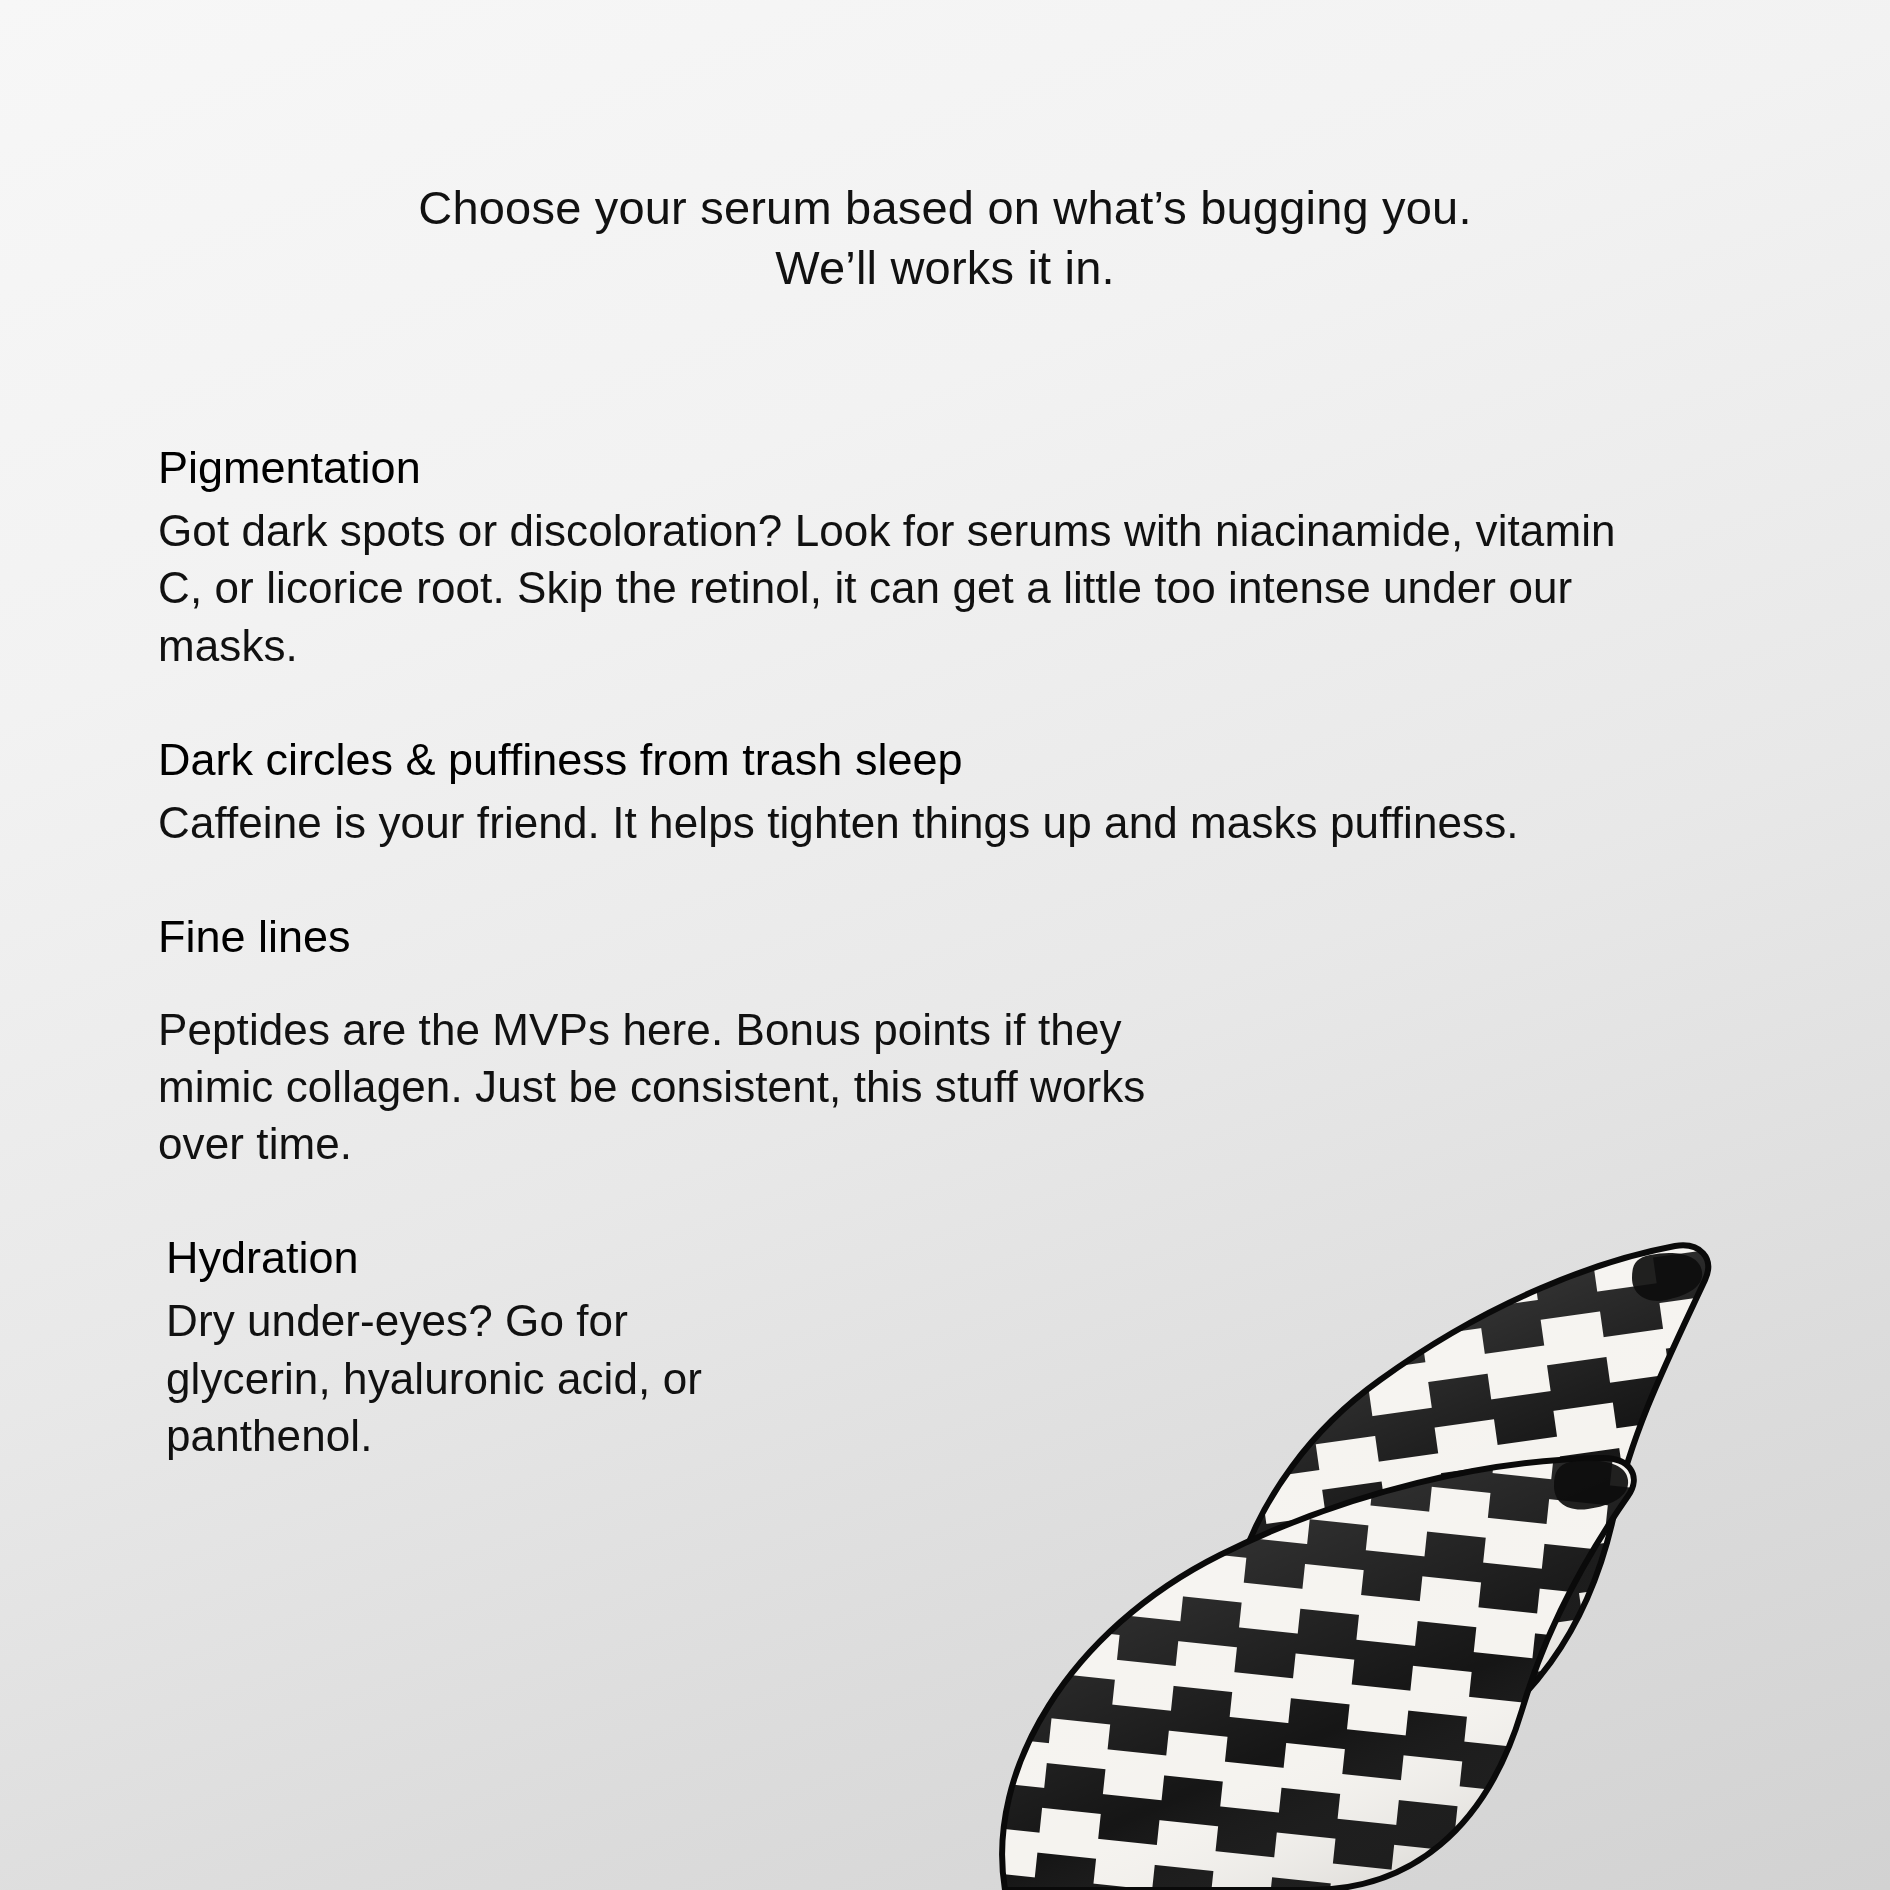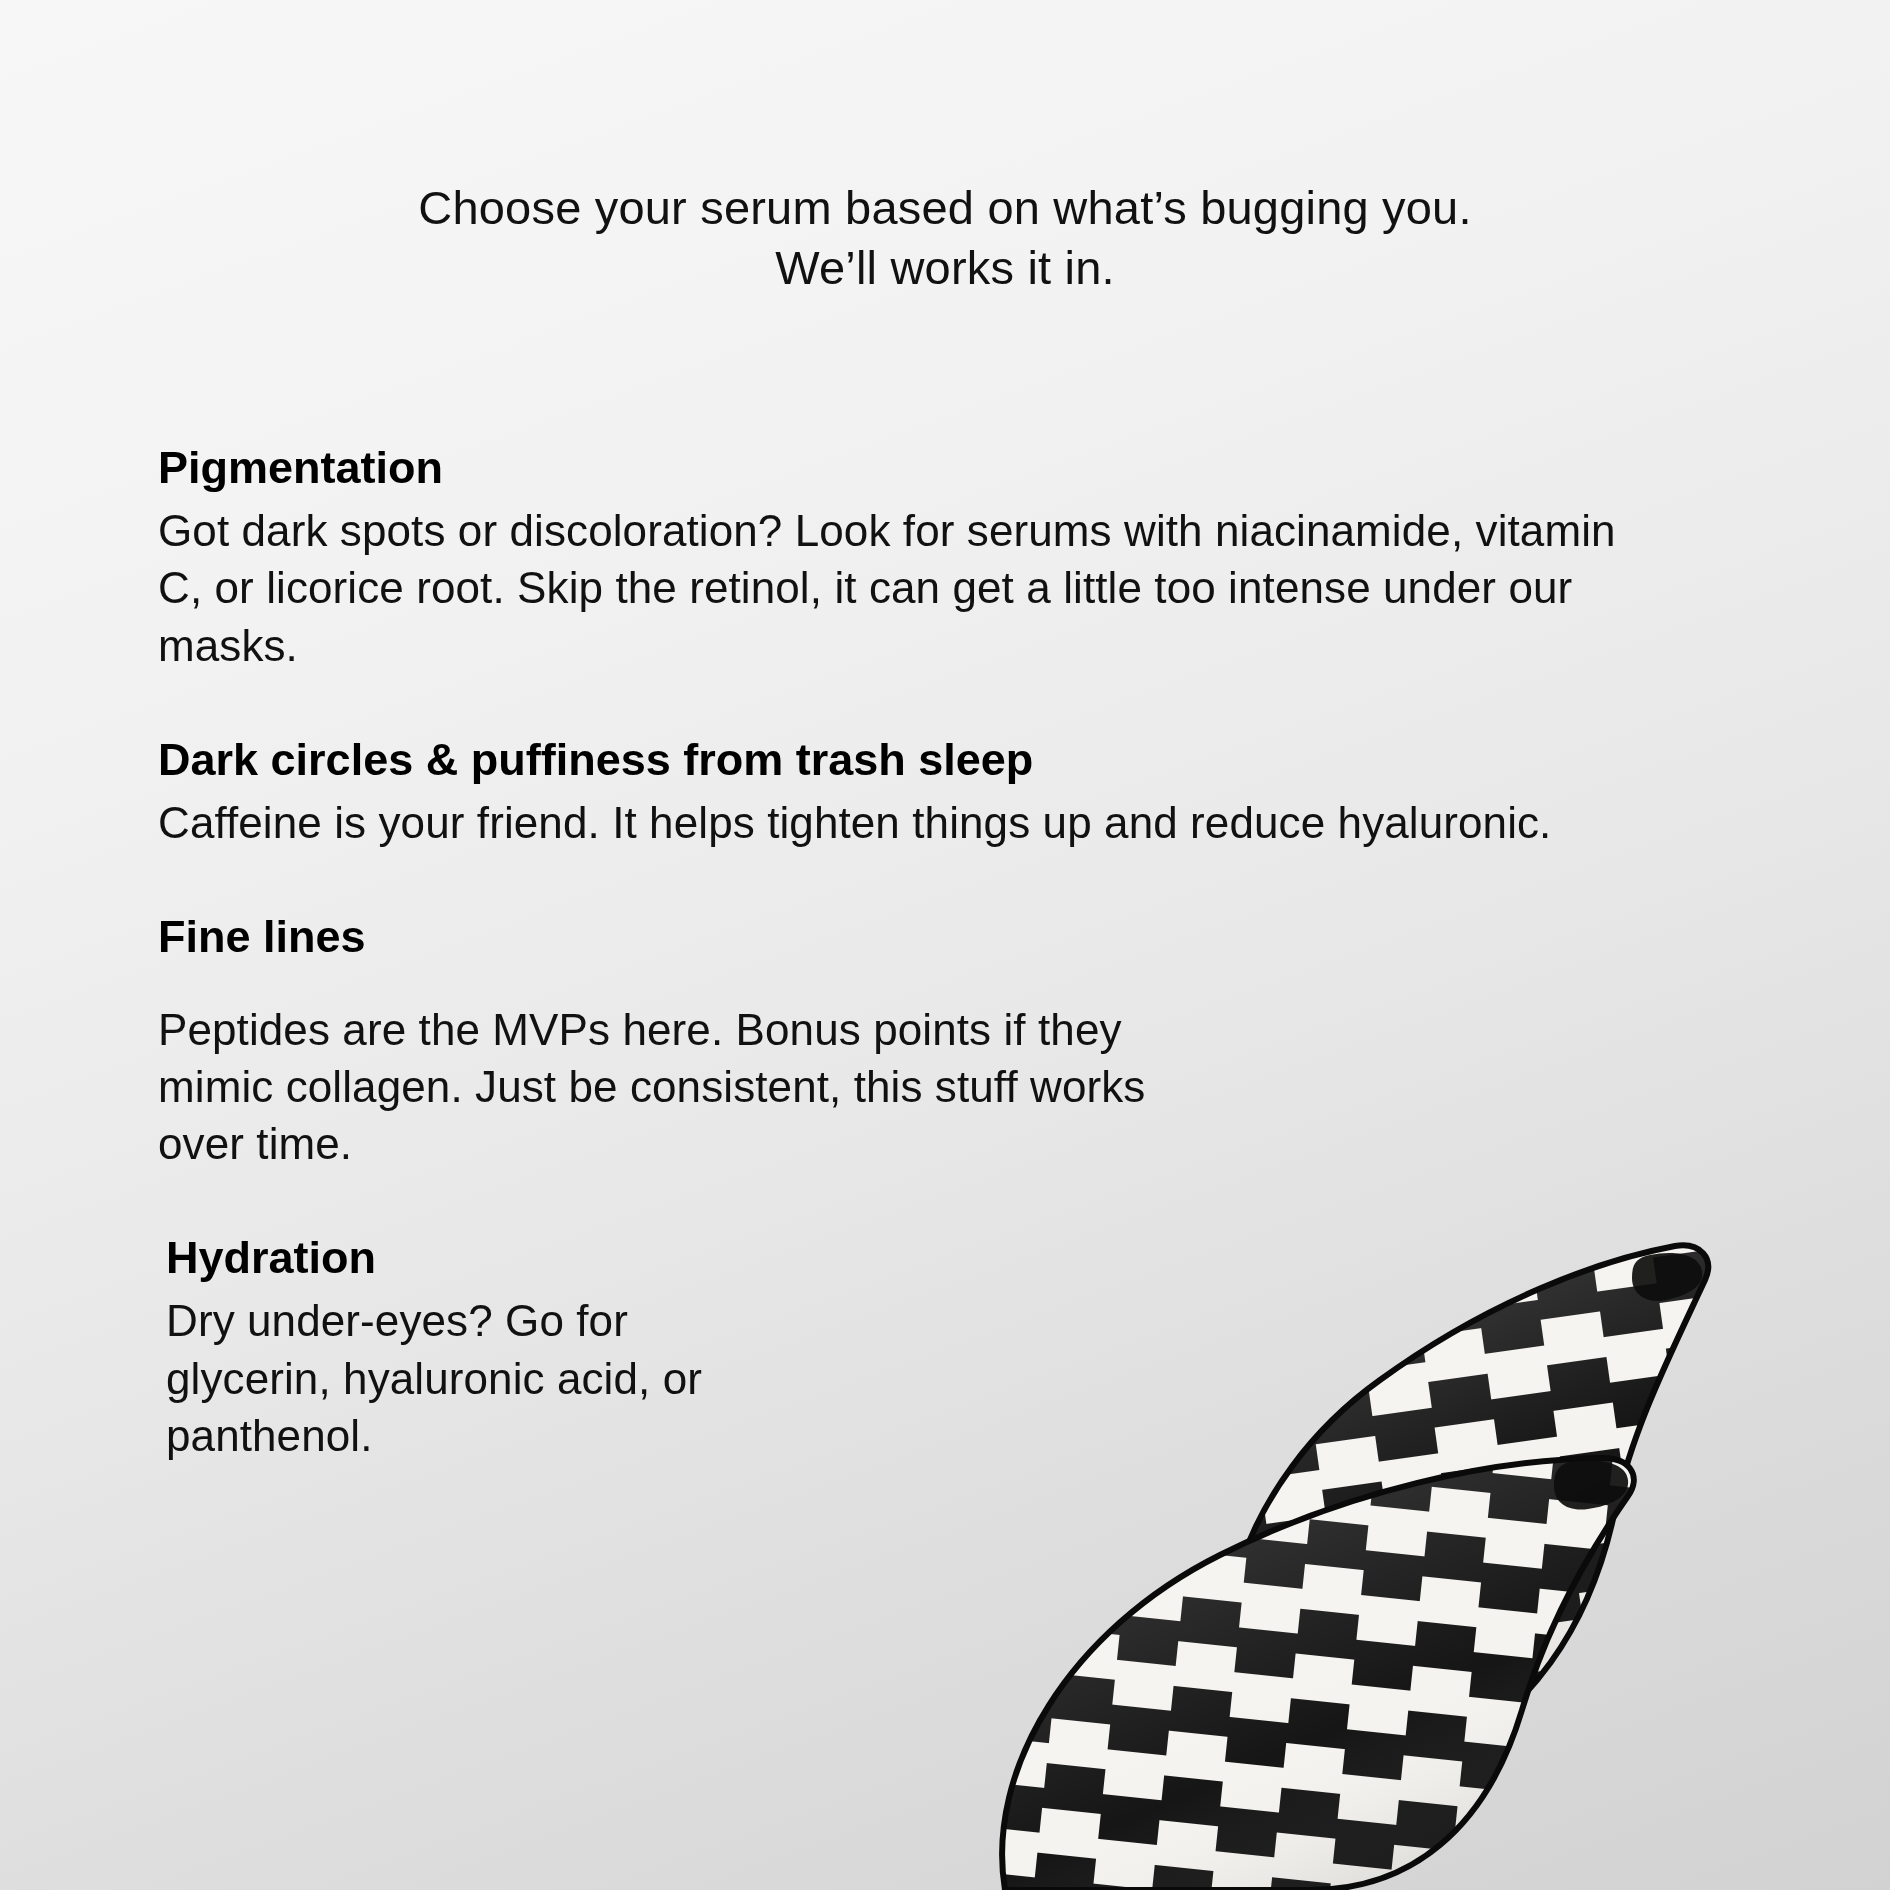--- a/index.html
+++ b/index.html
@@ -58,21 +58,21 @@
     width: 1480px;
   }
 
   .section {
     margin-bottom: 58px;
   }
   .section:last-child { margin-bottom: 0; margin-left: 8px; }
 
   .sec-head {
     font-size: 45px;
-    font-weight: 700;
+    font-weight: 400;
     color: #000;
     line-height: 1.25;
     margin-bottom: 6px;
   }
 
   .sec-body {
     font-size: 44px;
     font-weight: 400;
     color: #111;
     line-height: 1.30;
@@ -110,21 +110,21 @@
 
   <div class="content">
 
     <div class="section">
       <div class="sec-head">Pigmentation</div>
       <div class="sec-body sec-w-1">Got dark spots or discoloration? Look for serums with niacinamide, vitamin C, or licorice root. Skip the retinol, it can get a little too intense under our masks.</div>
     </div>
 
     <div class="section">
       <div class="sec-head">Dark circles &amp; puffiness from trash sleep</div>
-      <div class="sec-body sec-w-2">Caffeine is your friend. It helps tighten things up and reduce hyaluronic.</div>
+      <div class="sec-body sec-w-2">Caffeine is your friend. It helps tighten things up and masks puffiness.</div>
     </div>
 
     <div class="section">
       <div class="sec-head">Fine lines</div>
       <div class="sec-body sec-w-3">Peptides are the MVPs here. Bonus points if they mimic collagen. Just be consistent, this stuff works over time.</div>
     </div>
 
     <div class="section">
       <div class="sec-head">Hydration</div>
       <div class="sec-body sec-w-4">Dry under-eyes? Go for glycerin, hyaluronic acid, or panthenol.</div>

